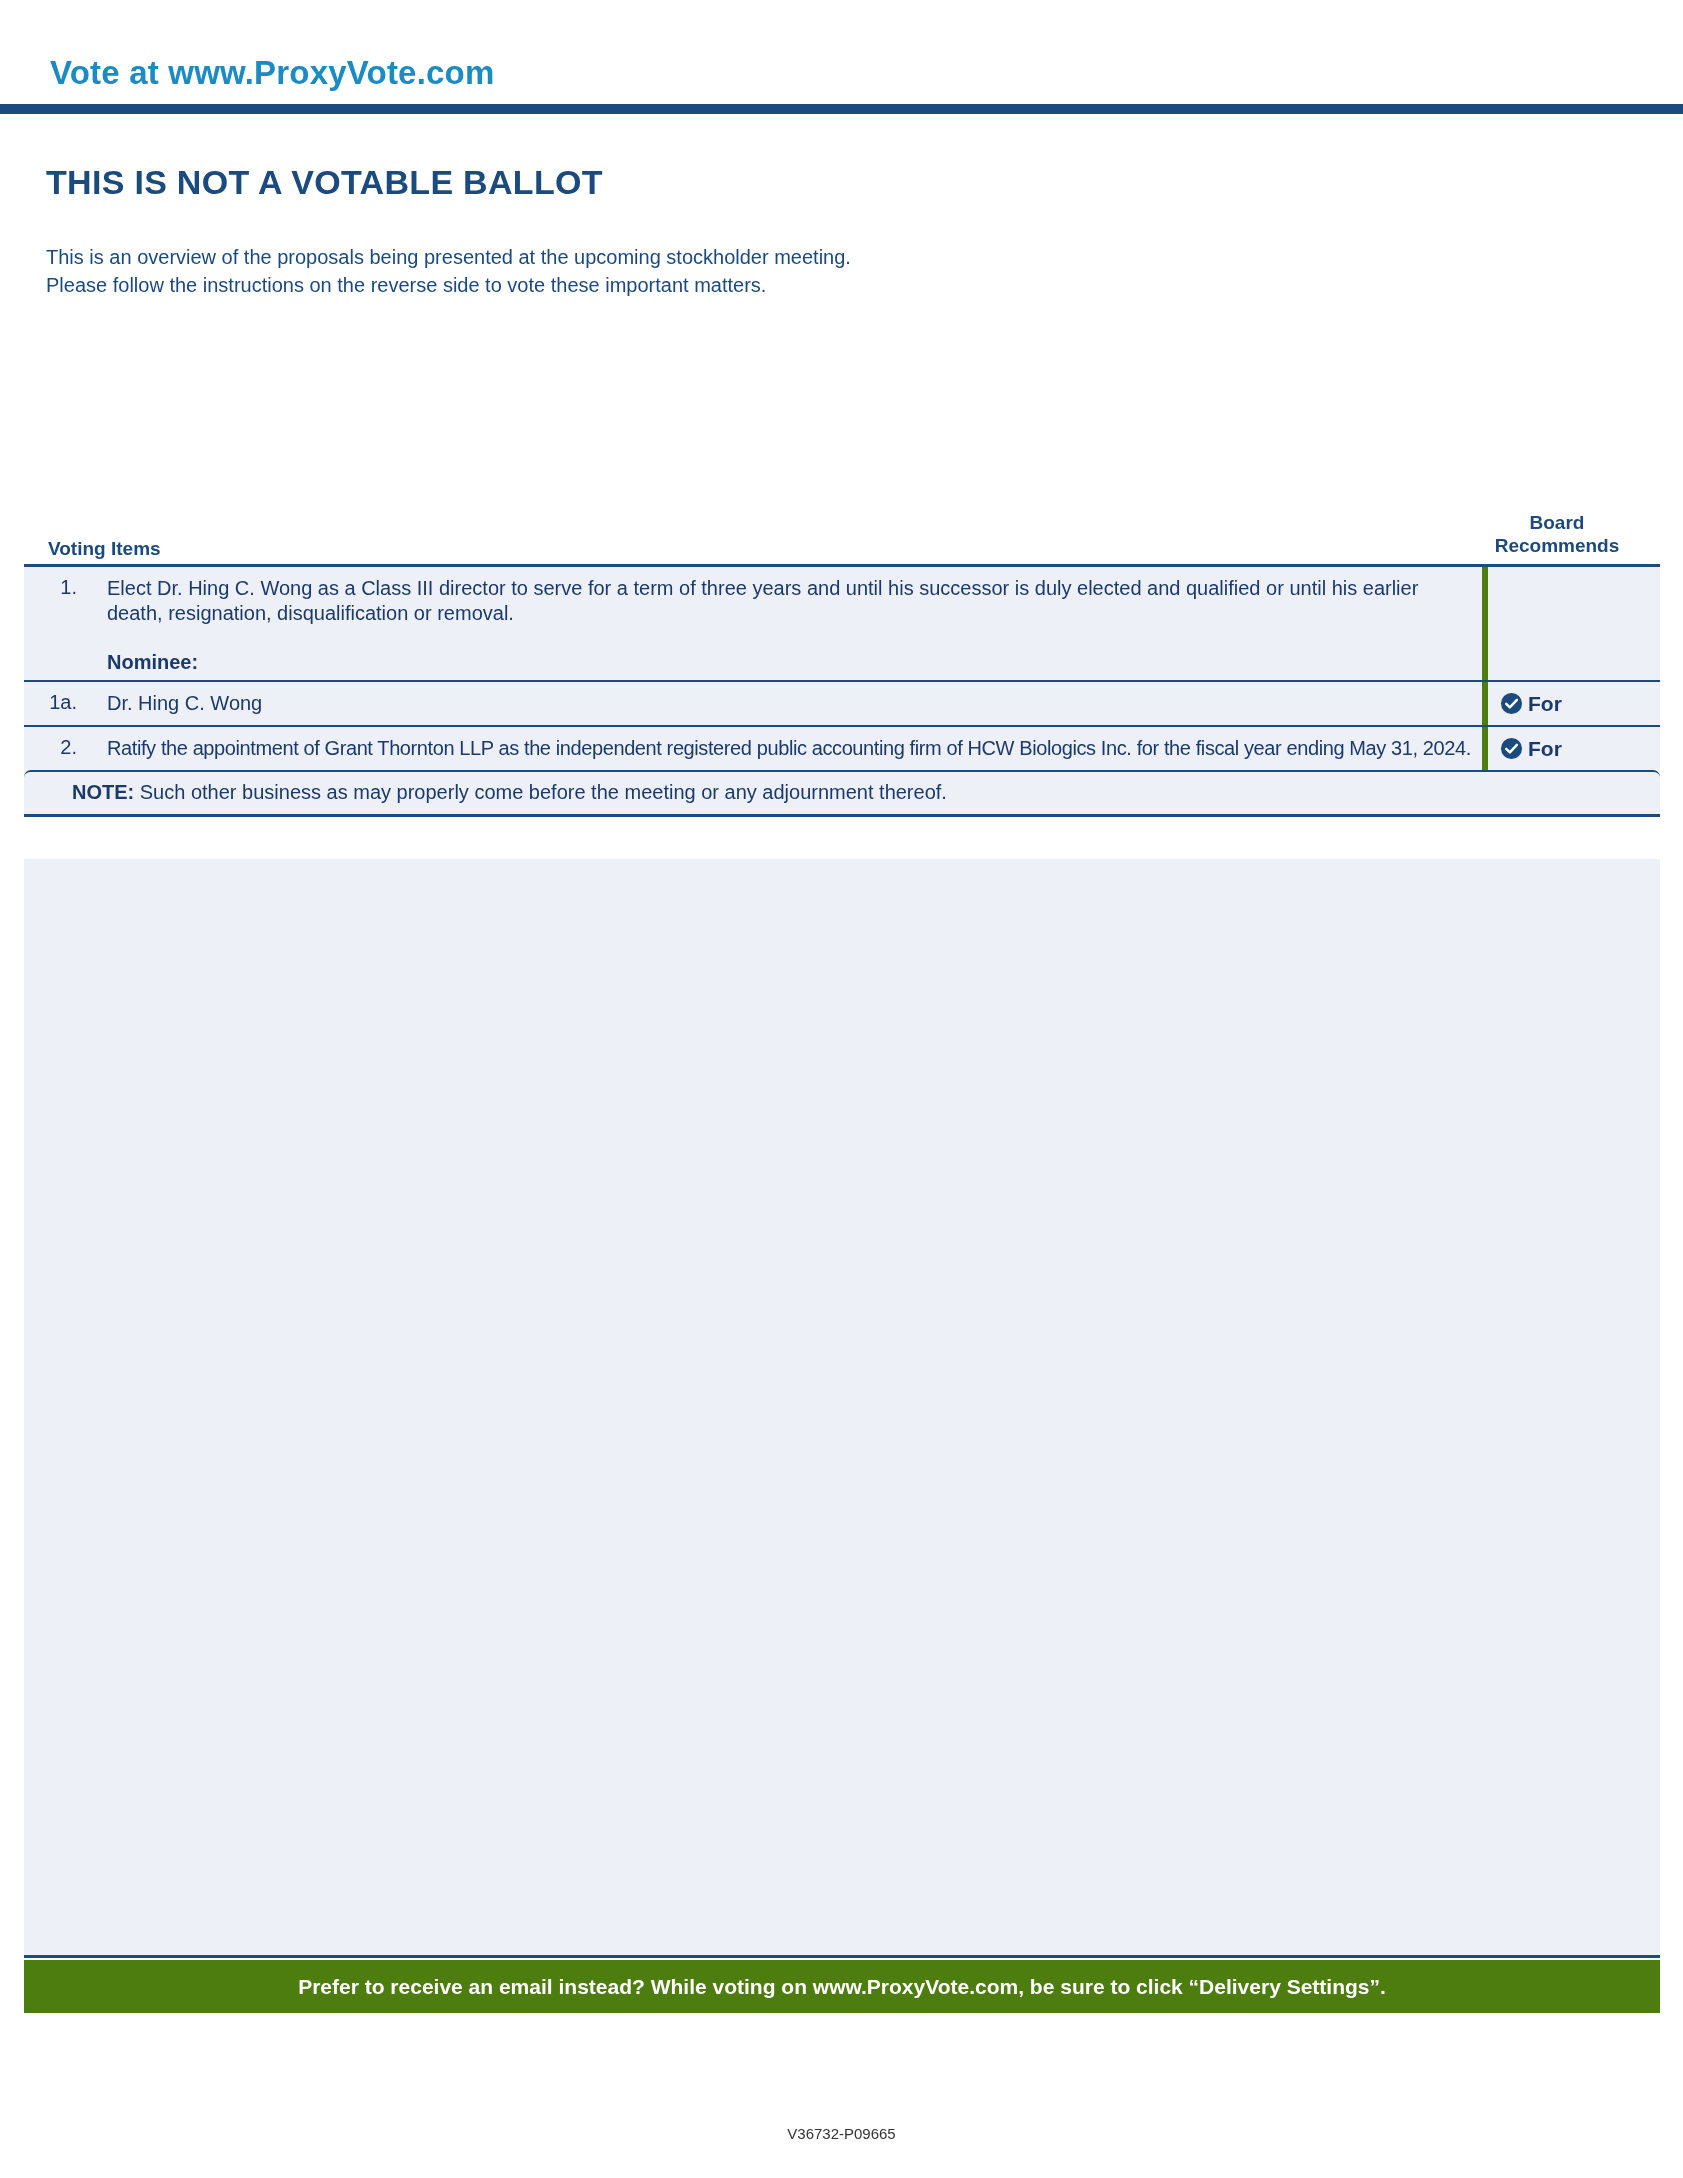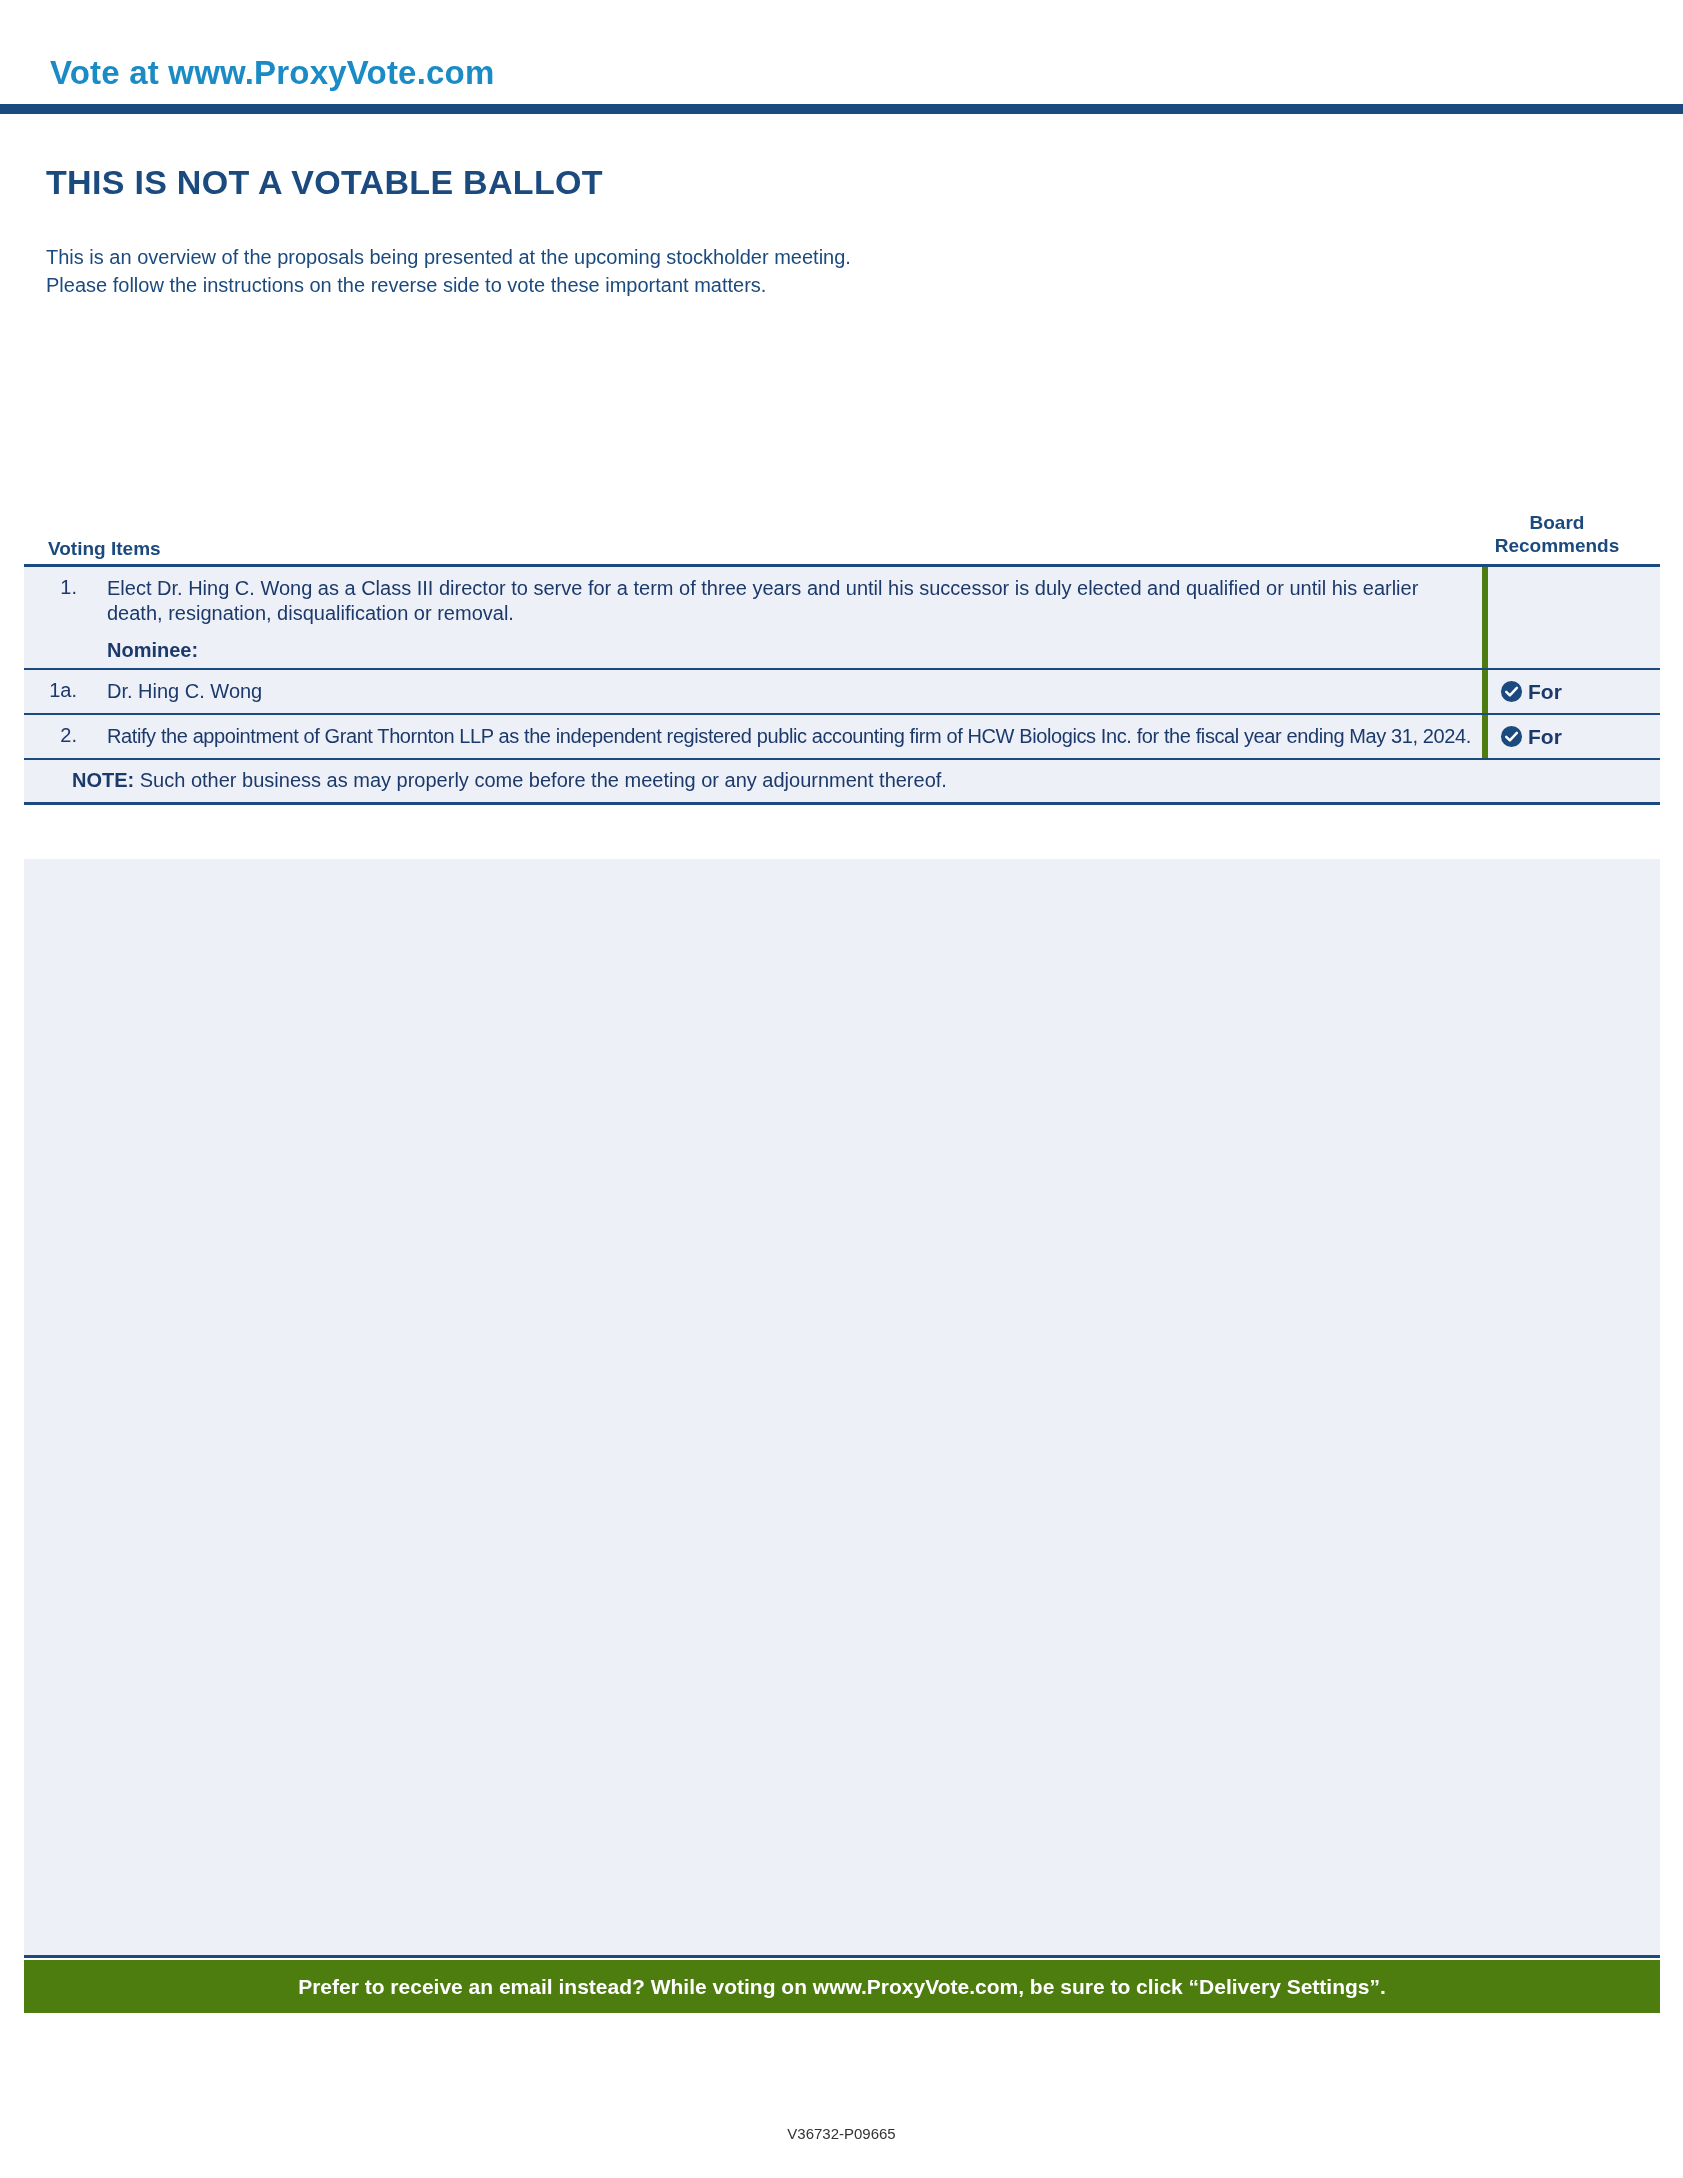--- a/index.html
+++ b/index.html
@@ -147,26 +147,28 @@
     width: 23px;
     height: 23px;
     margin-right: 5px;
     flex: 0 0 23px;
   }
   .nominee-label {
     padding: 4px 0 6px 83px;
     font-size: 20px;
     font-weight: bold;
     color: #1b3a6b;
+    margin-top: 12px;
   }
   .note-row {
     border-top: 2px solid #1b4a7e;
     padding: 9px 10px 10px 48px;
     font-size: 20px;
     color: #1b3a6b;
+    border-radius: 7px;
   }
   .note-row b { font-weight: bold; }
 
   .body-fill {
     position: absolute;
     left: 24px;
     top: 859px;
     width: 1636px;
     height: 1099px;
     background: #eef0f8;

